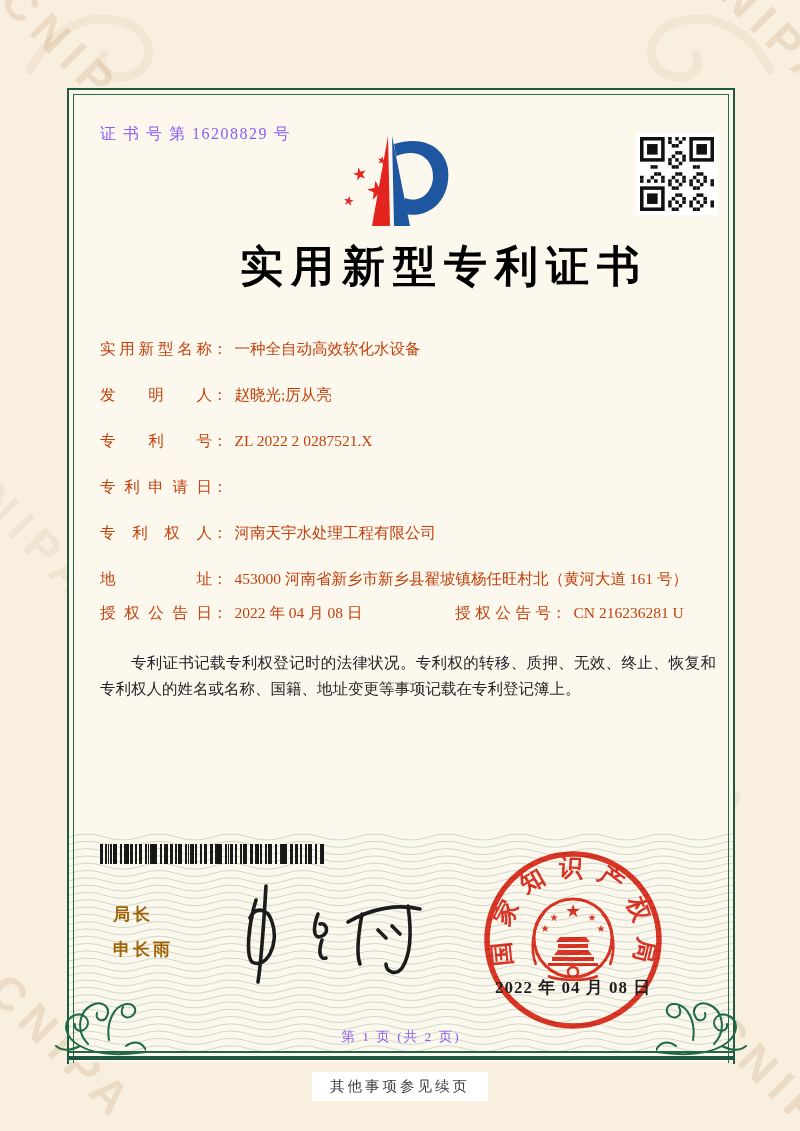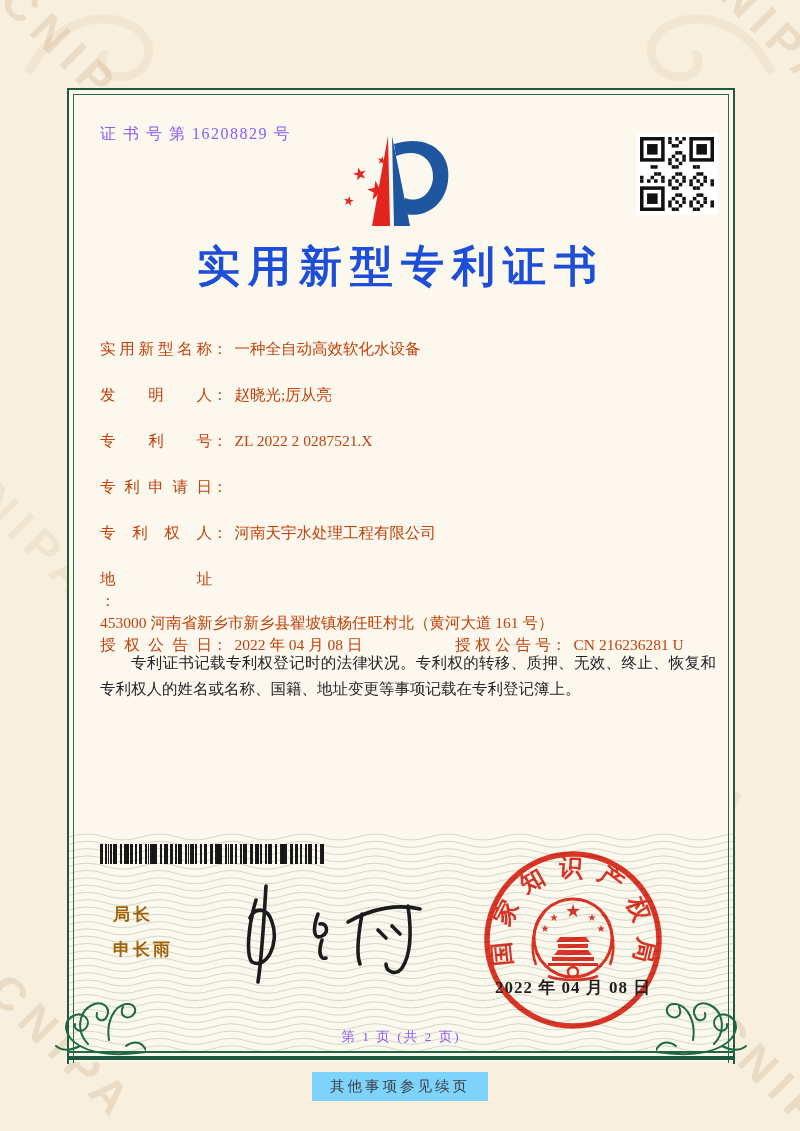--- a/index.html
+++ b/index.html
@@ -23,26 +23,26 @@
   .frame-outer{left:67px;top:88px;width:664px;height:974px;border:2px solid #215b3b;border-bottom:none;}
   .frame-inner{left:73px;top:94px;width:654px;height:968px;border:1px solid #2a6a47;border-bottom:none;}
   .bline-thin{left:67px;top:1051px;width:668px;height:2px;background:#256448;}
   .bline-thick{left:67px;top:1056px;width:668px;height:4px;background:#1d5940;}
   
   .cert-no{left:100px;top:124px;font-size:16px;letter-spacing:1.5px;color:#8b5cf6;}
   .qr-box{left:636px;top:133px;width:82px;height:82px;background:#fff;}
   #qr{position:absolute;left:4px;top:4px;}
   .title{
     left:67px;top:238px;width:668px;text-align:center;
-    font-size:43px;font-weight:700;letter-spacing:8px;color:#1d4ed8;
+    font-size:43px;font-weight:700;letter-spacing:8px;color:#000000;padding-left:43px;
   }
   
   .fields{left:100px;top:338px;width:616px;font-size:15.5px;color:#c2410c;}
   .frow{display:flex;margin-bottom:24px;line-height:22px;position:relative;}
-  .frow.addr{margin-bottom:0;flex-direction:column;}
+  .frow.addr{margin-bottom:12px;}
   .flabel{display:inline-block;flex:none;width:112px;text-align:justify;text-align-last:justify;}
   .fcolon{flex:none;margin-right:7px;}
   .fvalue{flex:1;}
   .gpair2{position:absolute;left:355px;top:0;display:flex;}
   .gpair2 .flabel{width:96px;}
   
   .paras{left:100px;top:650px;width:616px;font-size:15.5px;line-height:25.5px;text-align:justify;color:#242428;}
   .paras p{margin:0 0 3px 0;text-indent:2em;}
   
   #waves{left:69px;top:832px;}
@@ -62,21 +62,21 @@
   }
   .sign-role{left:113px;top:903px;}
   .sign-name{left:113px;top:938px;}
   #signature{left:222px;top:878px;}
   #signature path{stroke:#1c1c1c;stroke-width:3.6;fill:none;stroke-linecap:round;}
   
   #seal{left:478px;top:845px;mix-blend-mode:multiply;opacity:.95;}
   
   .footer-page{left:67px;top:1028px;width:668px;text-align:center;font-size:13.5px;letter-spacing:2px;color:#8b5cf6;}
   .note-wrap{left:0;top:1072px;width:800px;text-align:center;}
-  .note{display:inline-block;background:#7dd3fc;padding:5px 18px;font-size:14.5px;letter-spacing:3px;color:#3c3d42;}
+  .note{display:inline-block;background:#ffffff;padding:5px 18px;font-size:14.5px;letter-spacing:3px;color:#3c3d42;}
   .flourish{left:54px;top:994px;}
   .flourish.right{left:656px;transform:scaleX(-1);}
   .flourish path{stroke:#1e6a45;stroke-width:2;fill:none;stroke-linecap:round;}
   .dragon{opacity:.08;}
   .dragon path{stroke:#b97840;stroke-width:9;fill:none;stroke-linecap:round;}
 </style>
 </head>
 <body>
 
 <span class="wm" style="left:-18px;top:30px;">CNIPA</span>

